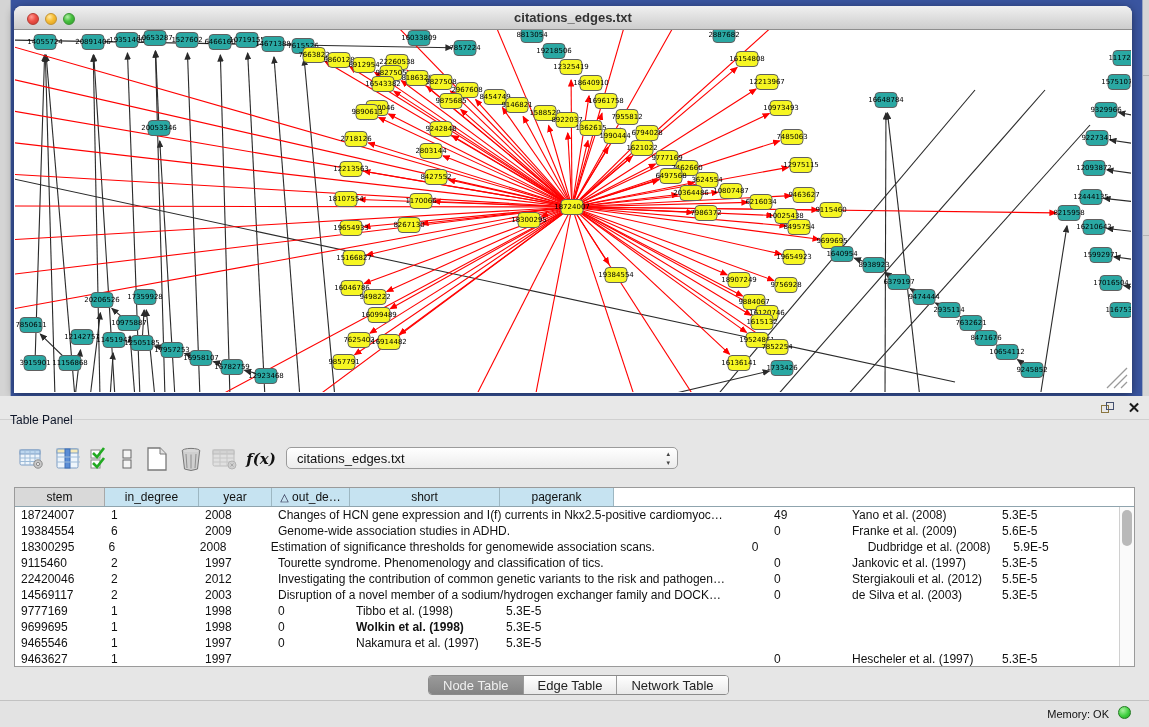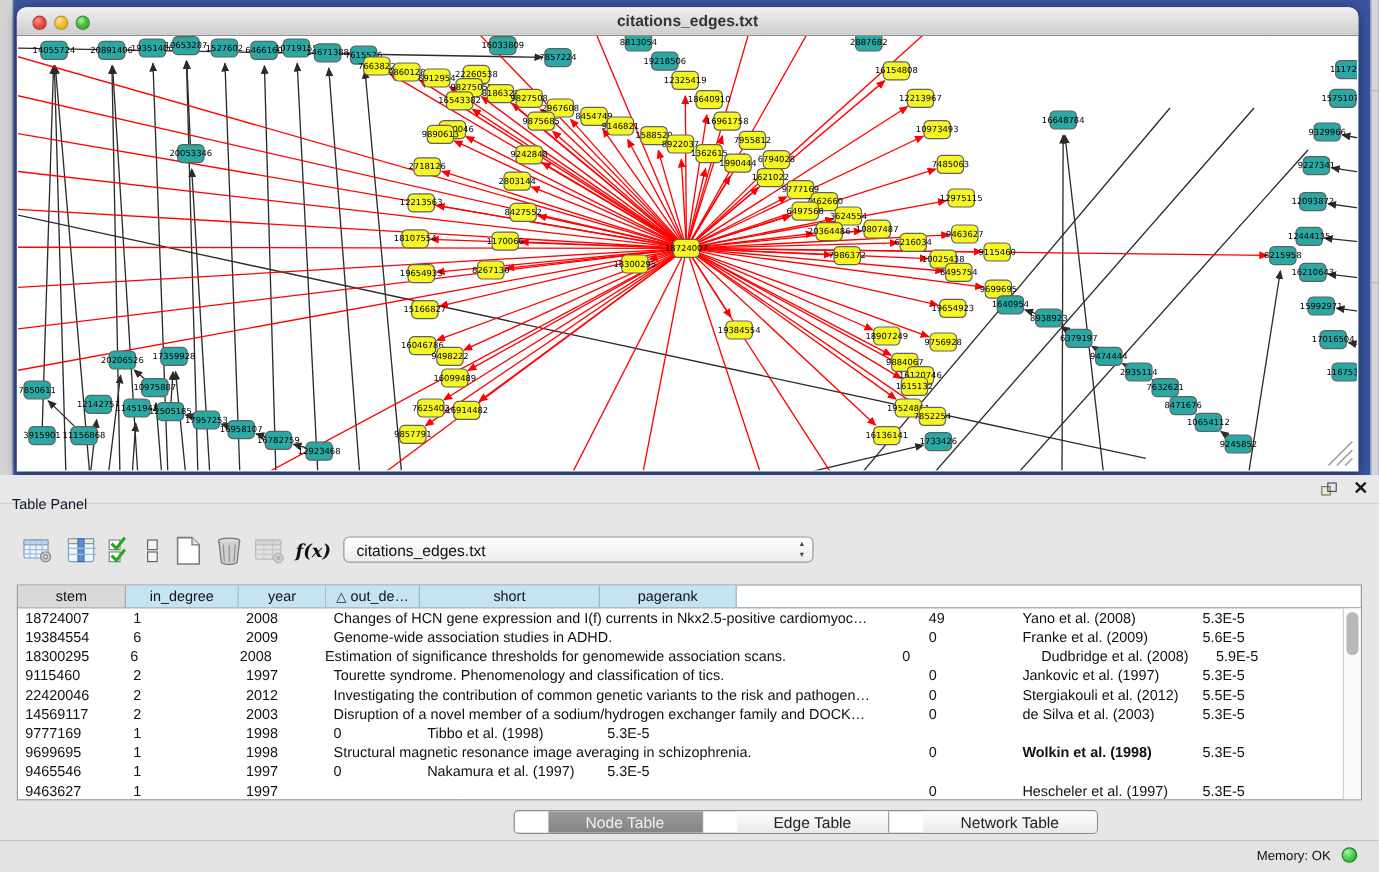--- a/index.html
+++ b/index.html
@@ -51,21 +51,21 @@
   .th.first { background:#d9d9d9; border-right:1px solid #a8a8a8; }
   .th .sort { color:#224; font-size:11px; }
   .tbody { position:absolute; left:0; top:19px; right:16px; bottom:0; overflow:hidden; }
   .tr { display:flex; height:16px; cursor:default; }
   .td { font-size:12px; color:#111; line-height:16px; padding-left:6px; white-space:nowrap; overflow:hidden; text-overflow:ellipsis; }
   .vscroll { position:absolute; right:0; top:19px; width:15px; bottom:0; background:#fafafa; border-left:1px solid #d0d0d0; }
   .vthumb { position:absolute; left:2px; top:3px; width:10px; height:36px; border-radius:6px; background:#b9b9b9; }
 
   
   .segmented { position:absolute; left:428px; top:279px; height:20px; display:flex; border:1px solid #8b8b8b; border-radius:4px; overflow:hidden; background:#fff; }
-  .seg { font-size:13px; padding:0 31px; line-height:19px; color:#222; background:linear-gradient(#ffffff,#e9e9e9); border-right:1px solid #9b9b9b; cursor:pointer; white-space:nowrap;margin-left:28px; }
+  .seg { font-size:13px; padding:0 14px; line-height:19px; color:#222; background:linear-gradient(#ffffff,#e9e9e9); border-right:1px solid #9b9b9b; cursor:pointer; white-space:nowrap; }
   .seg:last-child { border-right:none; }
   .seg.selected { background:linear-gradient(#9a9a9a,#848484); color:#efefef; }
 
   
   .status-bar { position:absolute; left:0; top:700px; width:1149px; height:27px; background:#e3e3e3; border-top:1px solid #c2c2c2; }
   .mem { position:absolute; right:40px; top:7px; font-size:11px; color:#111; }
   .mem-dot { position:absolute; right:18px; top:5px; width:13px; height:13px; border-radius:50%;
     background:radial-gradient(circle at 35% 30%, #a9f0a0, #3ecf3e 55%, #259a25); border:1px solid #1f7a1f; }
 </style>
 </head>
@@ -877,21 +877,20 @@
           <div class="td" style="width: 94px;">1</div>
           <div class="td" style="width: 73px;">1998</div>
           <div class="td" style="width: 78px;">0</div>
           <div class="td" style="width: 150px;">Tibbo et al. (1998)</div>
           <div class="td" style="width: 114px;">5.3E-5</div>
         </div>
         <div class="tr">
           <div class="td" style="width: 90px;">9699695</div>
           <div class="td" style="width: 94px;">1</div>
           <div class="td" style="width: 73px;">1998</div>
-          <div class="td" style="width: 496px;">Structural magnetic resonance image averaging in schizophrenia.</div>
           <div class="td" style="width: 78px;">0</div>
           <div class="td" style="width: 150px; font-weight: bold;">Wolkin et al. (1998)</div>
           <div class="td" style="width: 114px;">5.3E-5</div>
         </div>
         <div class="tr">
           <div class="td" style="width: 90px;">9465546</div>
           <div class="td" style="width: 94px;">1</div>
           <div class="td" style="width: 73px;">1997</div>
           <div class="td" style="width: 78px;">0</div>
           <div class="td" style="width: 150px;">Nakamura et al. (1997)</div>

